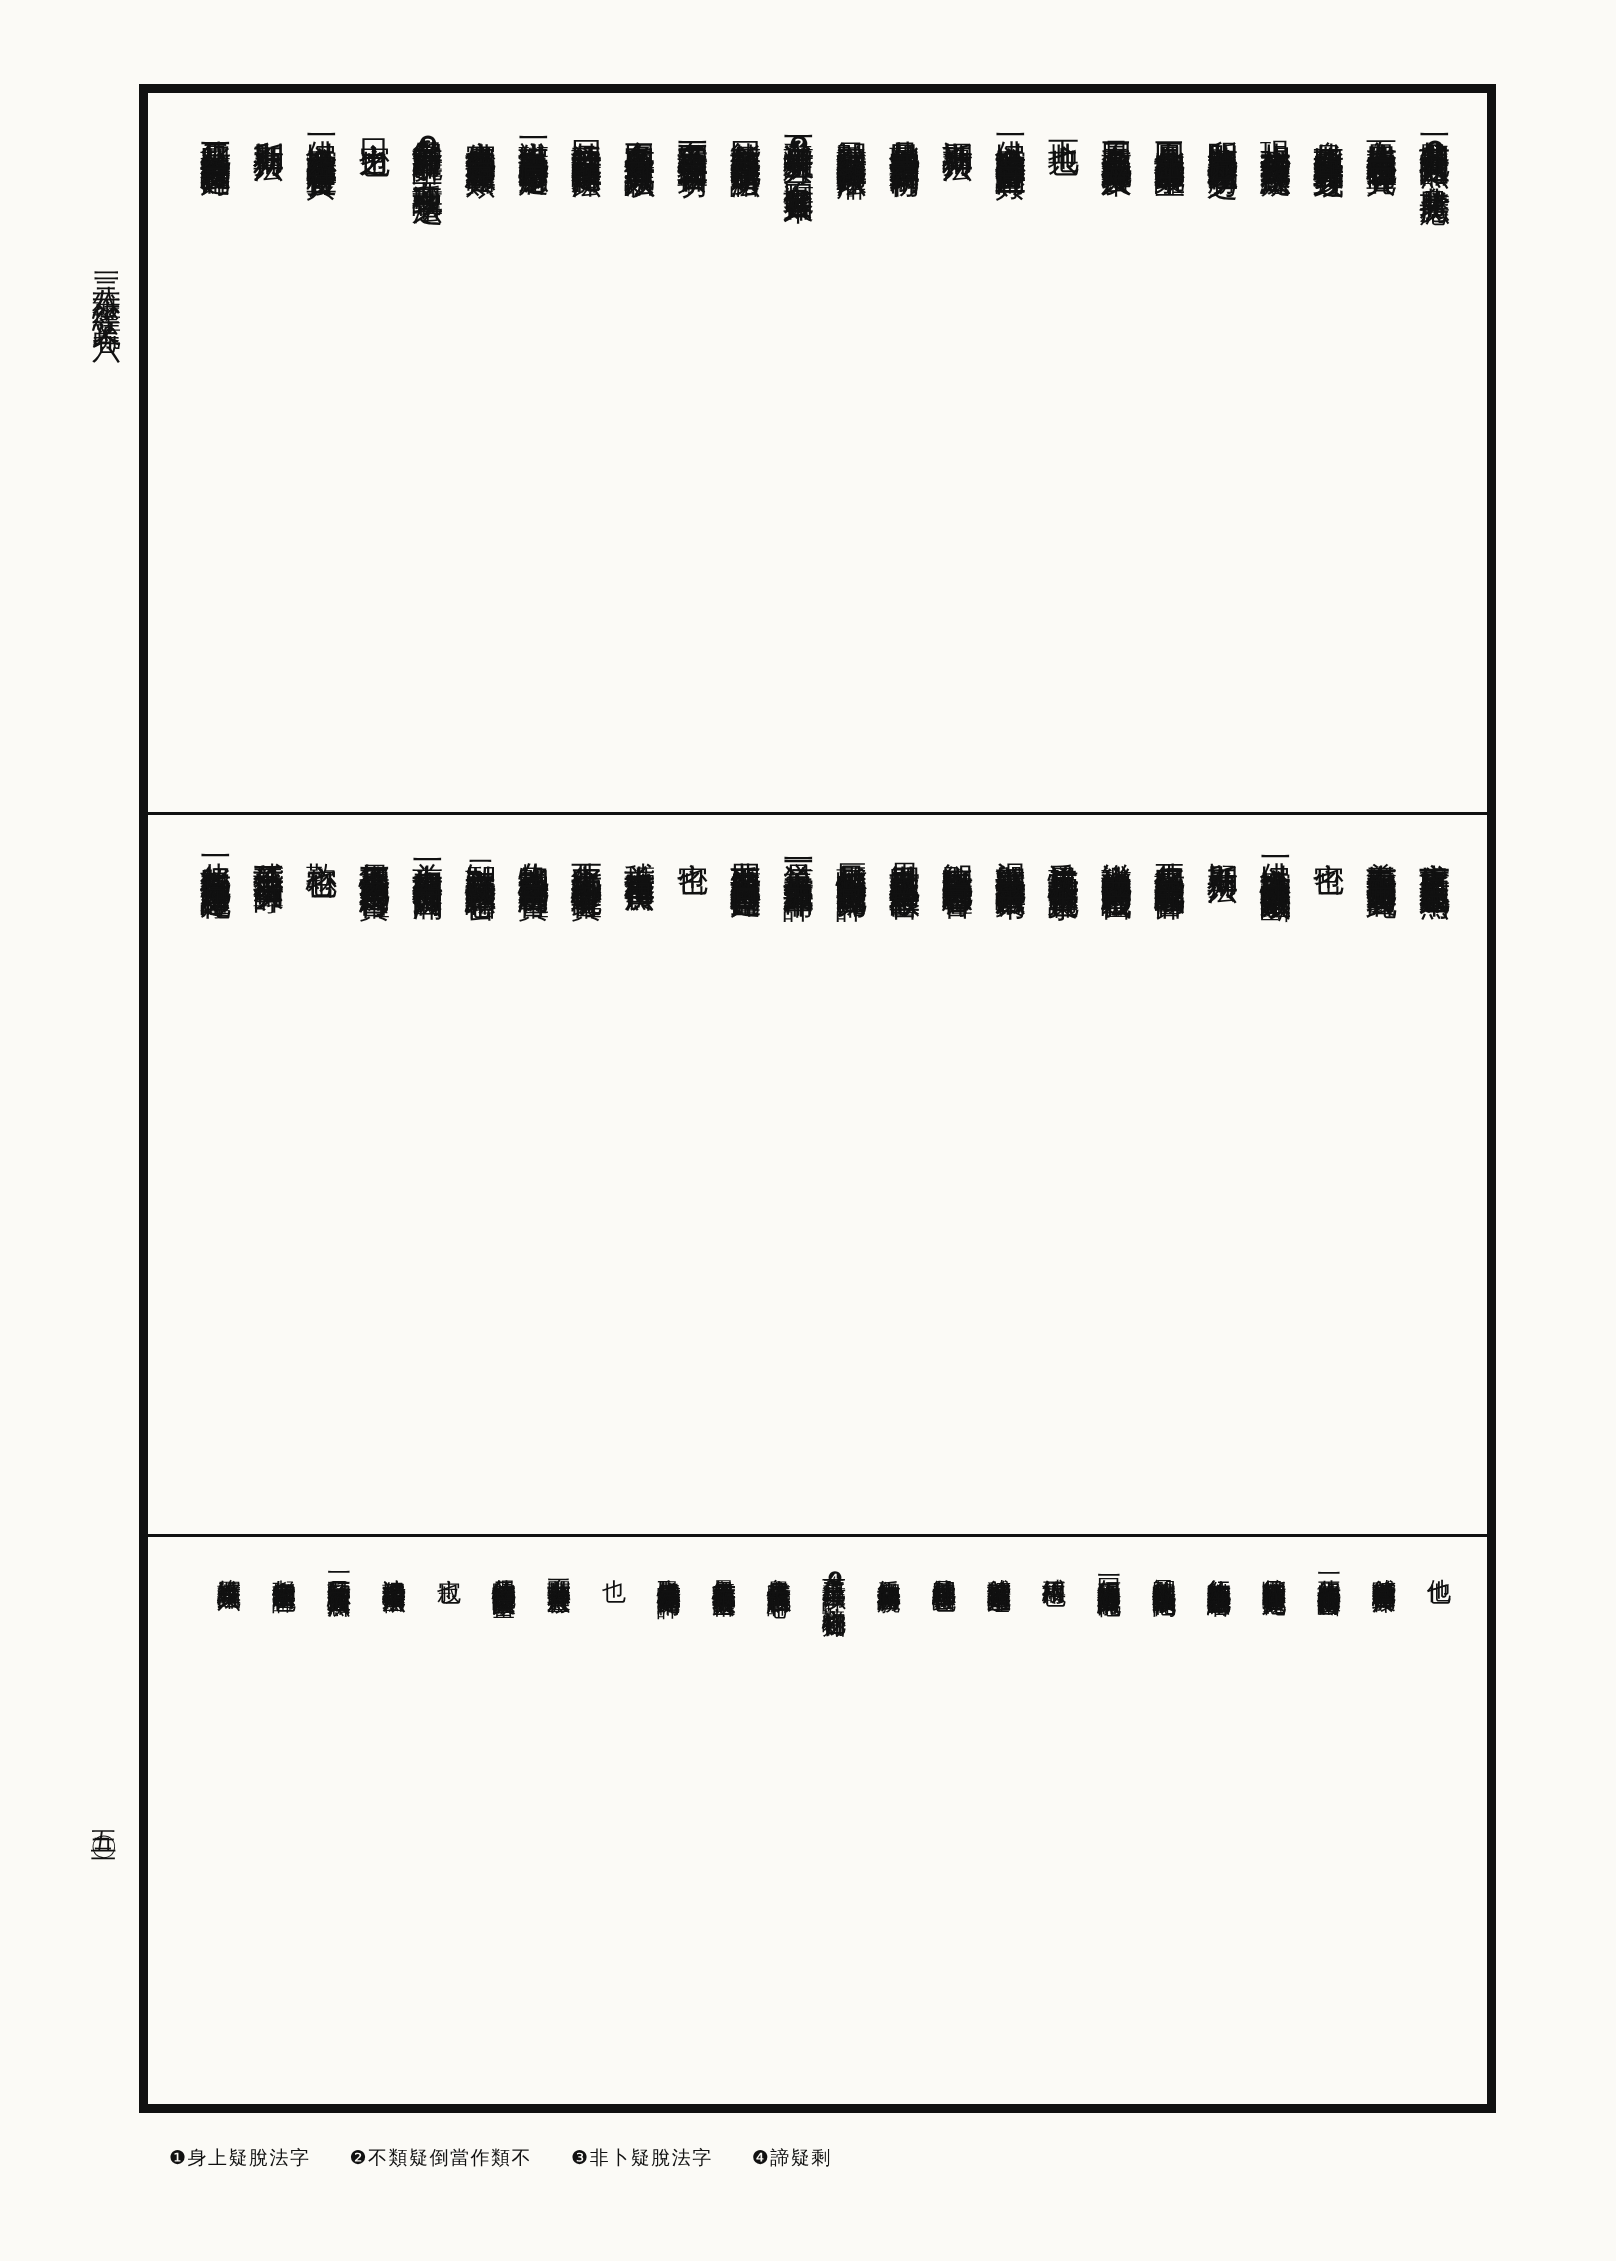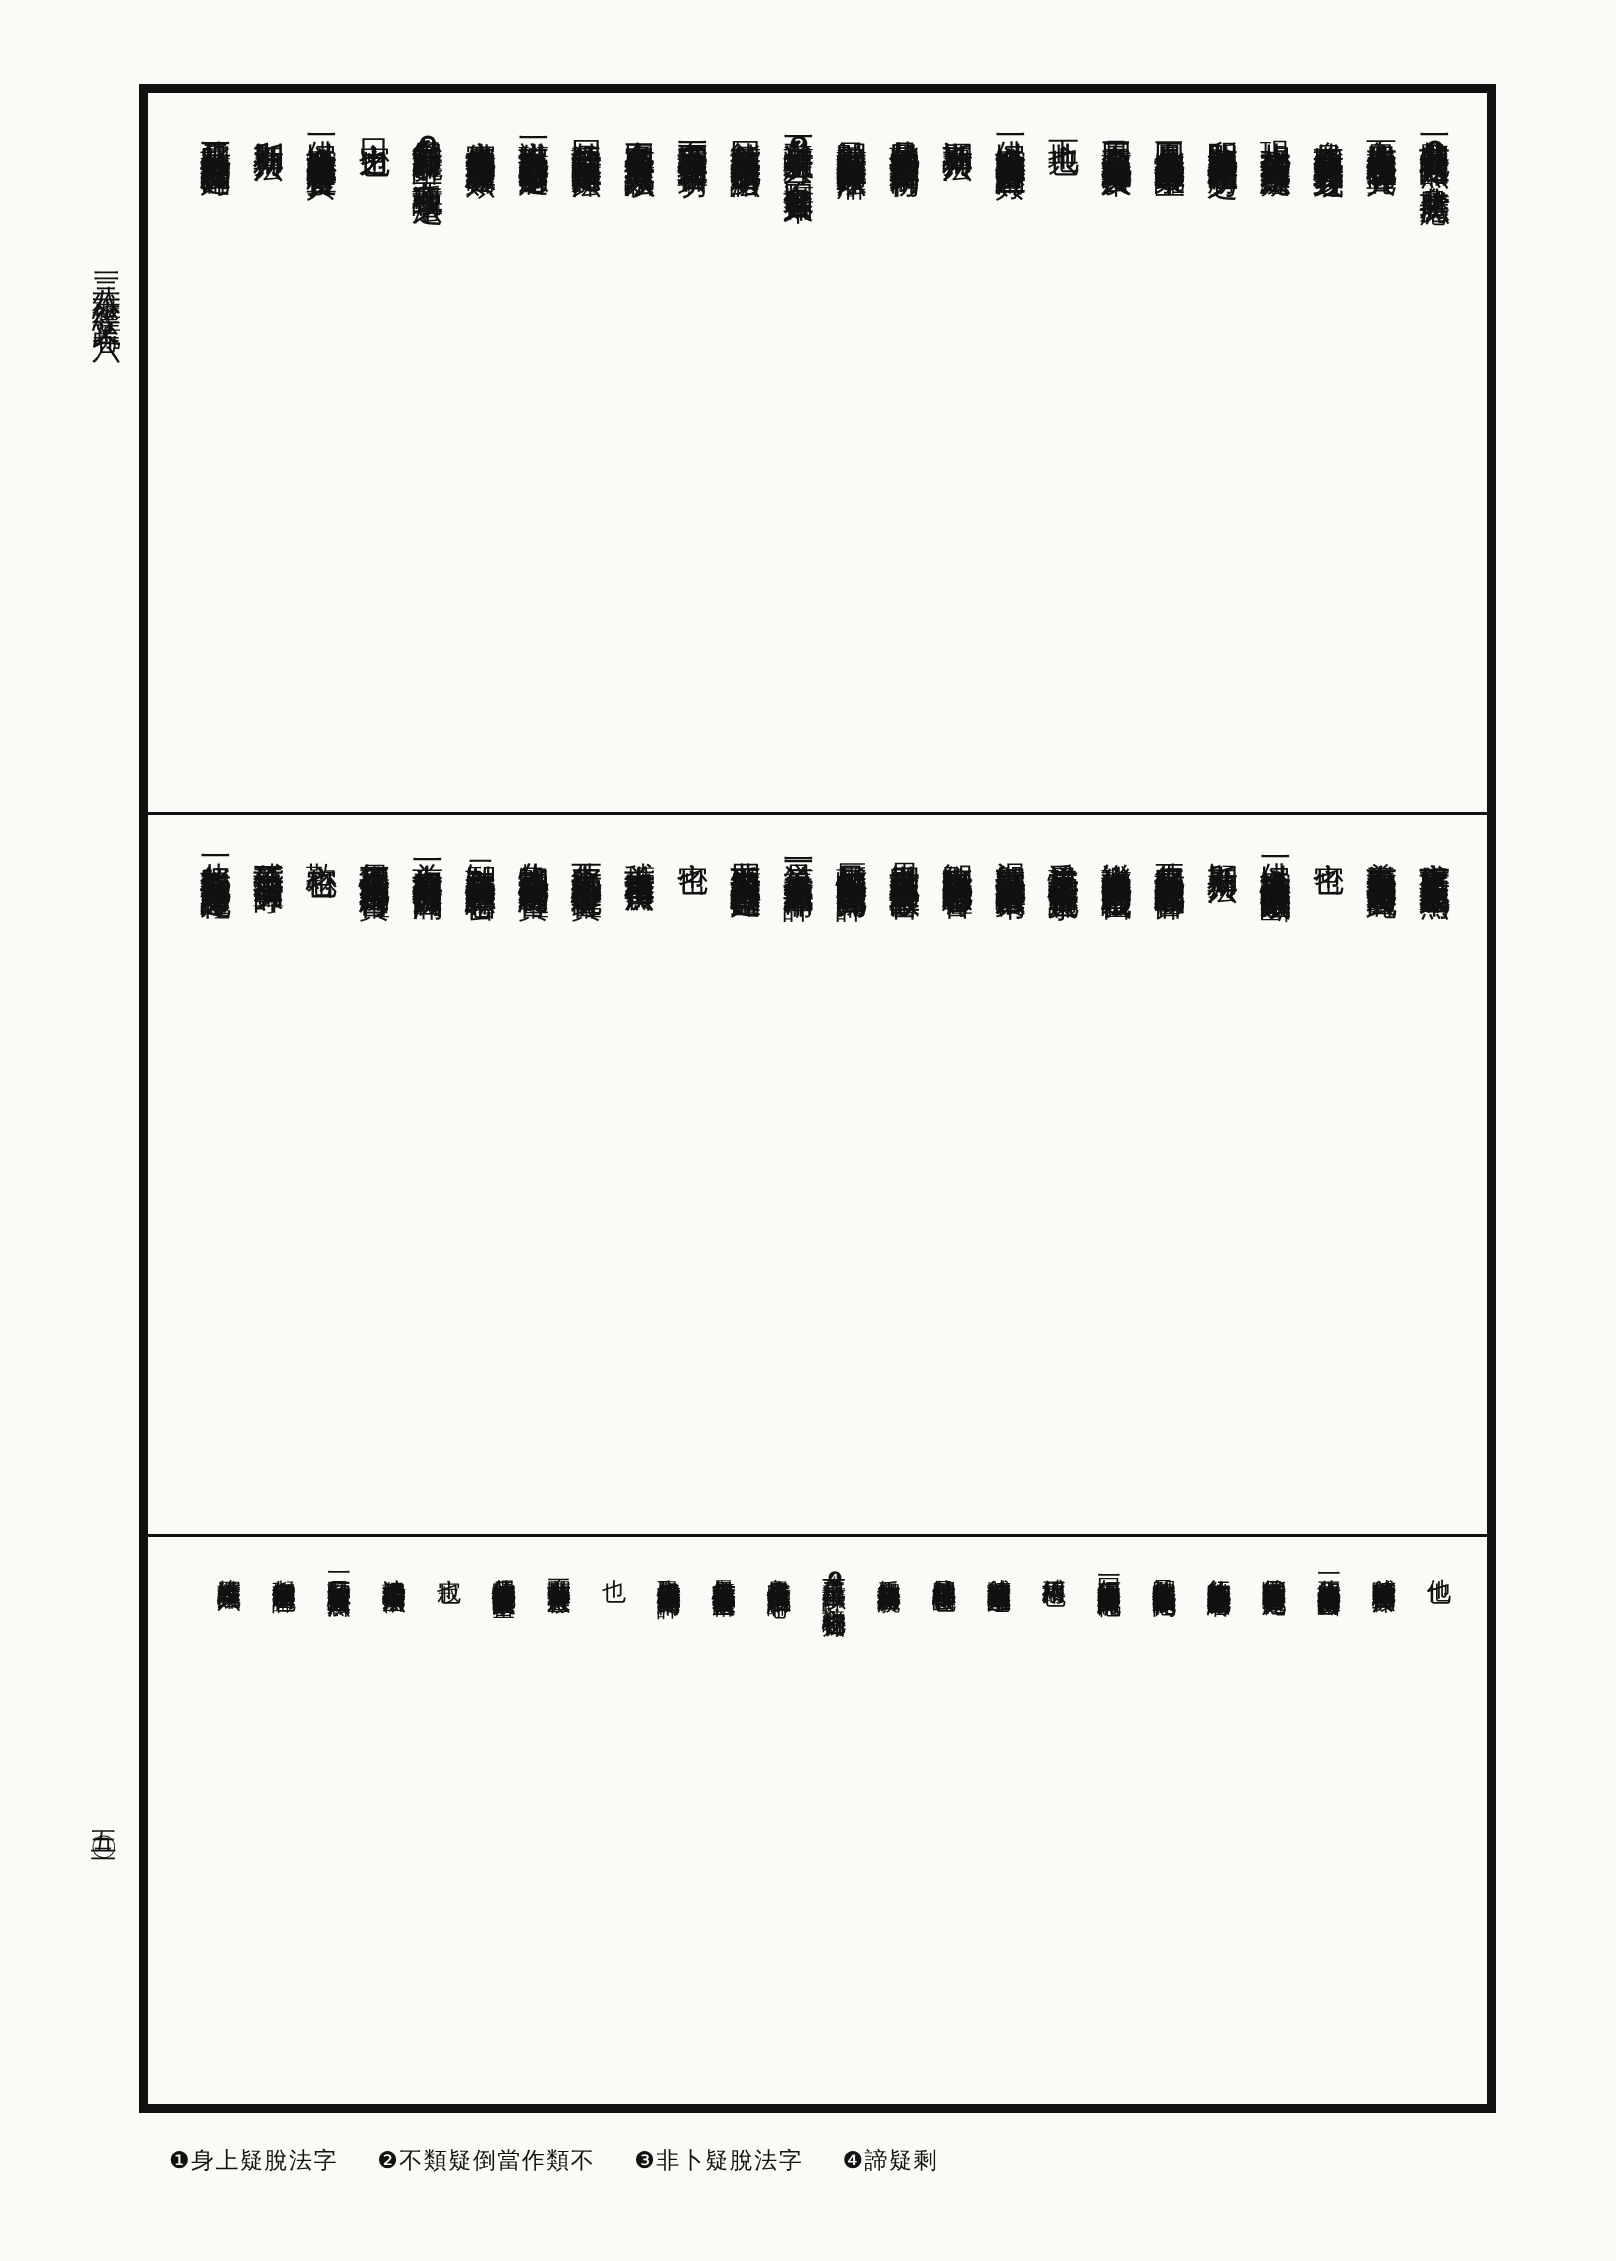--- a/index.html
+++ b/index.html
@@ -35,21 +35,21 @@
     font-size:29px;letter-spacing:6.8px;
   }
   .margin-title .t2{margin-block-start:48px;}
   .margin-page-number{
     position:absolute;left:86px;top:1810px;
     writing-mode:vertical-rl;text-orientation:upright;
     font-size:26px;letter-spacing:4.5px;
   }
   .footnotes{
     position:absolute;left:169px;top:2145px;
-    font-size:23px;letter-spacing:1.5px;white-space:nowrap;
+    font-size:19px;letter-spacing:1.5px;white-space:nowrap;
   }
   .footnotes .fn{margin-right:39px;}
 </style>
 </head>
 <body style="--ink: #111111; --paper: #fbfaf6;">
 
 <div class="margin-title">
   <span class="t1">三三八</span><span class="t2">維摩經文疏卷六</span>
 </div>
 

